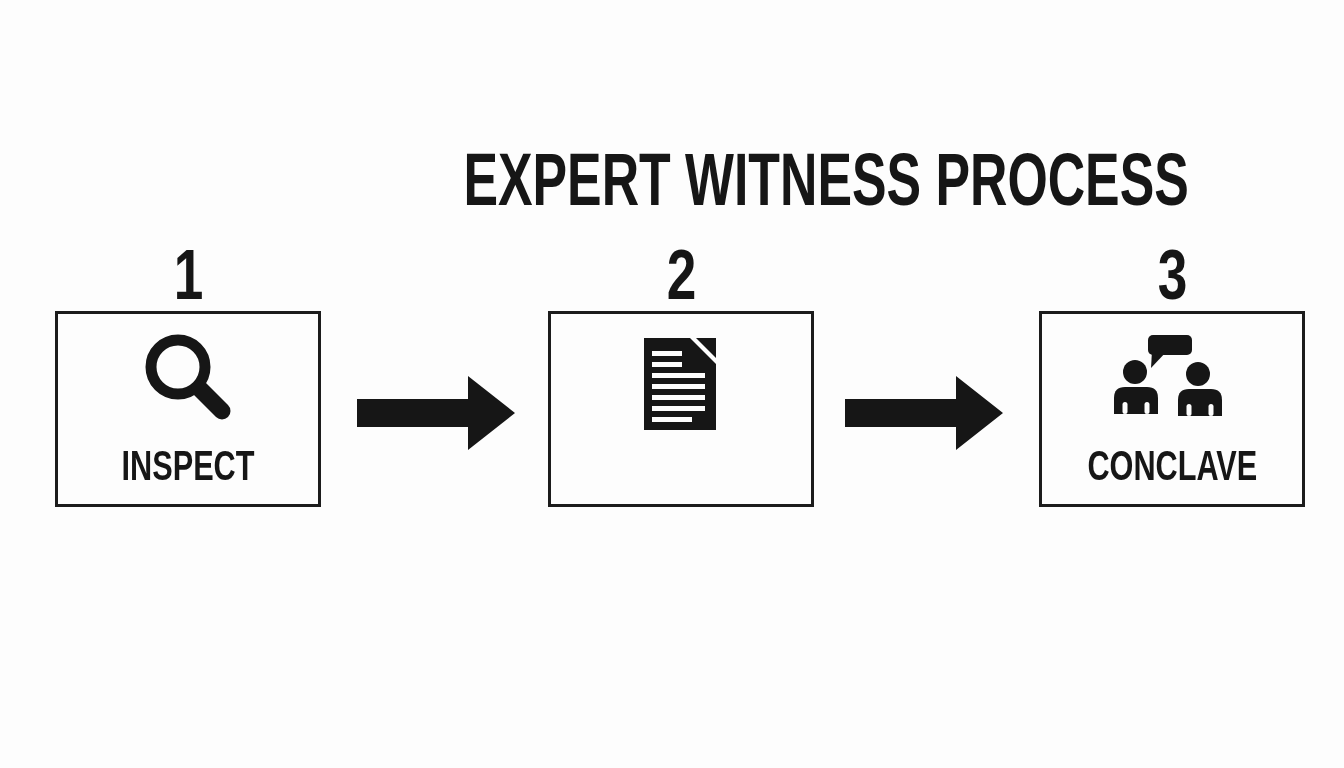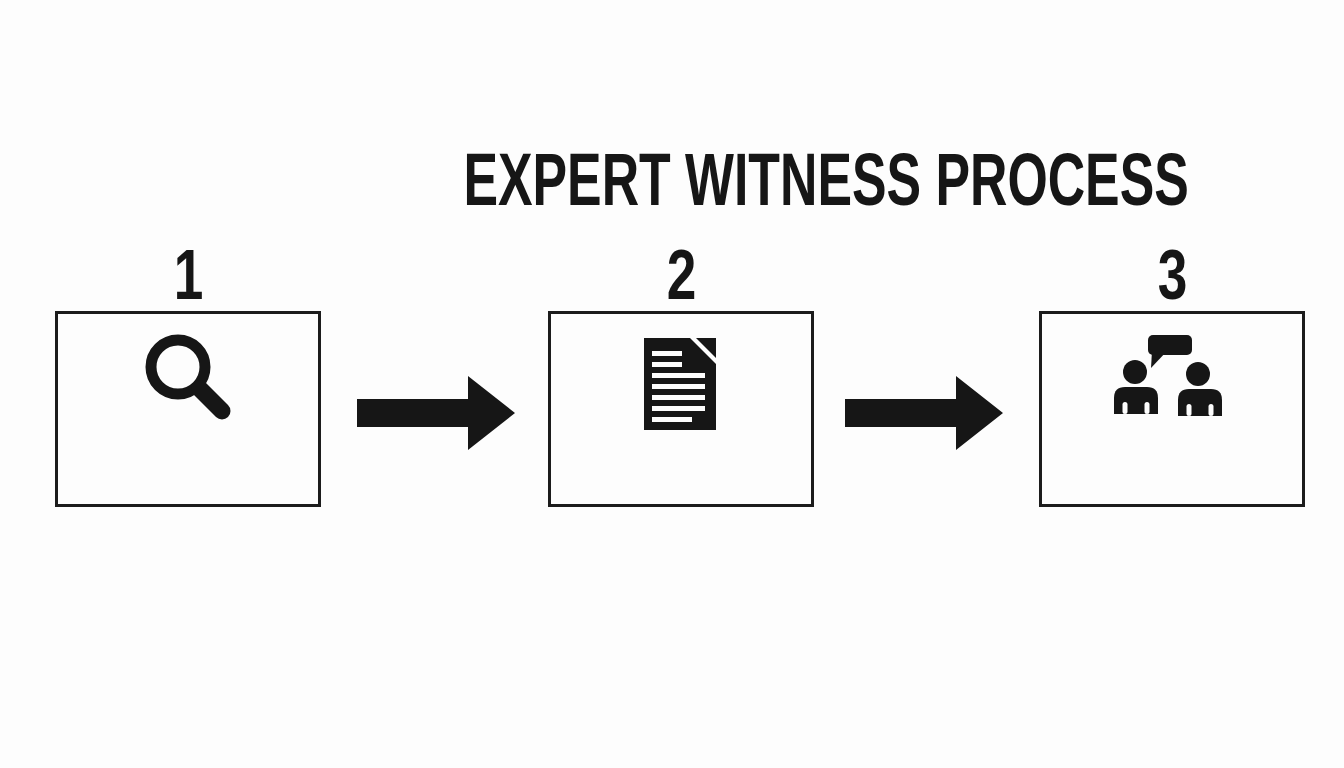--- a/index.html
+++ b/index.html
@@ -91,20 +91,21 @@
 
   <h1 class="title"><span class="cond">EXPERT WITNESS PROCESS</span></h1>
 
   <div class="step step1">
     <div class="step-number"><span class="cond">1</span></div>
     <div class="step-box">
       <svg class="icon-svg" style="left:63px; top:5px;" width="115" height="115" viewBox="0 0 115 115" aria-hidden="true">
         <circle cx="57" cy="48" r="27" fill="none" stroke="#161616" stroke-width="11"></circle>
         <line x1="79" y1="70" x2="101" y2="92" stroke="#161616" stroke-width="17" stroke-linecap="round"></line>
       </svg>
+      <div class="step-label"><span class="cond">INSPECT</span></div>
     </div>
   </div>
 
   <svg class="arrow arrow1" viewBox="0 0 170 90" aria-hidden="true">
     <polygon points="7,31 118,31 118,8 165,45 118,82 118,59 7,59" fill="#161616"></polygon>
   </svg>
 
   <div class="step step2">
     <div class="step-number"><span class="cond">2</span></div>
     <div class="step-box">
@@ -134,16 +135,17 @@
         <polygon points="45,30 60,30 44,47" fill="#161616"></polygon>
         <circle cx="28" cy="51" r="12" fill="#161616"></circle>
         <path d="M7 93 V77 Q7 66 18 66 H40 Q51 66 51 77 V93 Z" fill="#161616"></path>
         <rect x="15.5" y="81" width="5" height="12" rx="2.5" fill="#fdfdfd"></rect>
         <rect x="37.5" y="81" width="5" height="12" rx="2.5" fill="#fdfdfd"></rect>
         <circle cx="91" cy="53" r="12" fill="#161616"></circle>
         <path d="M71 95 V79 Q71 68 82 68 H104 Q115 68 115 79 V95 Z" fill="#161616"></path>
         <rect x="79.5" y="83" width="5" height="12" rx="2.5" fill="#fdfdfd"></rect>
         <rect x="101.5" y="83" width="5" height="12" rx="2.5" fill="#fdfdfd"></rect>
       </svg>
+      <div class="step-label"><span class="cond">CONCLAVE</span></div>
     </div>
   </div>
 
 </div>
 
 </body></html>

